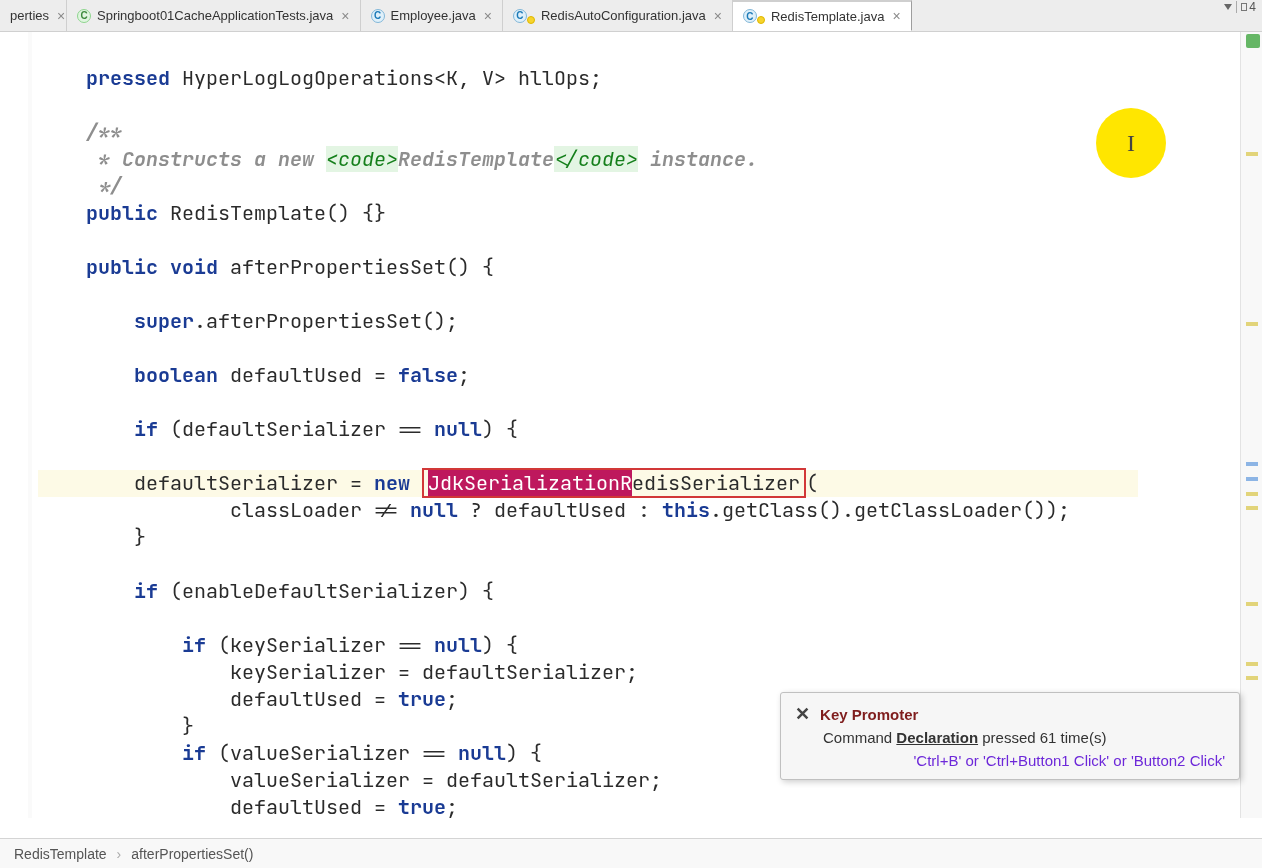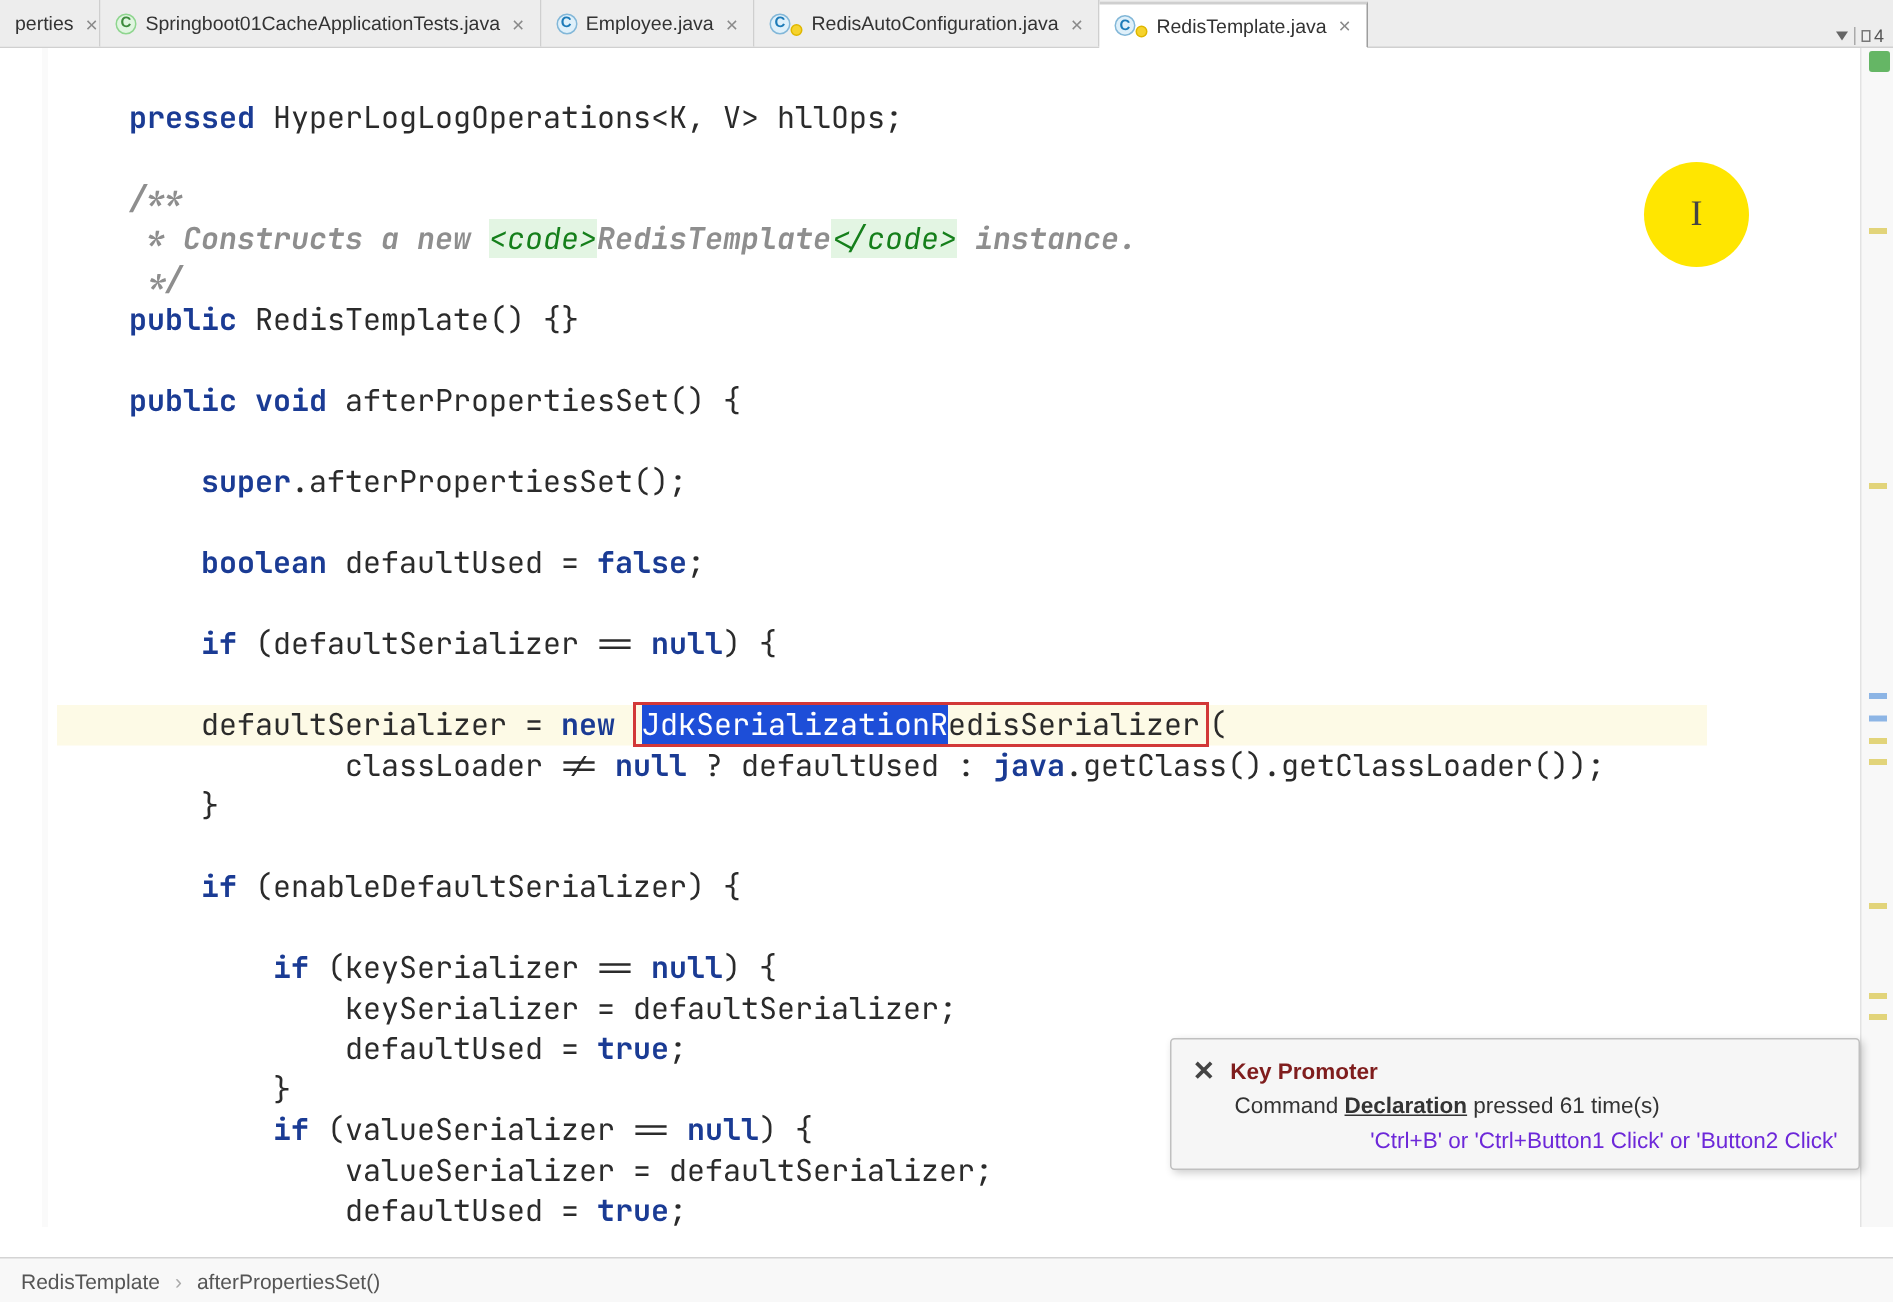--- a/index.html
+++ b/index.html
@@ -4,21 +4,21 @@
 <style>
   * { margin:0; padding:0; box-sizing:border-box; }
   body {
     font-family: "Segoe UI", Tahoma, sans-serif;
     background:#ffffff; width:1262px; height:868px; overflow:hidden; position:relative;
     color:#333;
   }
 
   
   .tabs {
-    display:flex; align-items:flex-end; height:32px;
+    display:flex; align-items:flex-start; height:32px;
     border-bottom:1px solid #d0d0d0;
     background:#ededed;
     font-size:13px;
   }
   .tab {
     display:flex; align-items:center; gap:6px;
     padding:0 10px; height:100%;
     border-right:1px solid #cfcfcf;
     background:#ededed; cursor:pointer; white-space:nowrap;
   }
@@ -64,21 +64,21 @@
     color:#2b2b2b;
   }
   .kw   { color:#1a3b94; font-weight:bold; }
   .cmt  { color:#8e8e8e; font-style:italic; font-weight:bold;}
   .tag  { color:#157f1b; font-style:italic; font-weight:normal; background:#e3f5e3;}
   .hl-line {
     display:inline-block; width:1100px;
     background:#fdfae6;
   }
   .sel {
-    background:#1d4ed8; color:#ffffff; padding:0 0px;
+    background:#be185d; color:#ffffff; padding:0 0px;
   }
   .red-box {
     border:2px solid #d23838; padding:0 4px;
   }
 
   .right-stripe {
     flex:0 0 22px; background:#f8f8f8;
     border-left:1px solid #e3e3e3;
     position:relative;
   }
@@ -180,21 +180,21 @@
 
 <span>    </span><span class="kw">public</span> <span class="kw">void</span><span> afterPropertiesSet() {</span>
 
 <span>        </span><span class="kw">super</span><span>.afterPropertiesSet();</span>
 
 <span>        </span><span class="kw">boolean</span><span> defaultUsed = </span><span class="kw">false</span><span>;</span>
 
 <span>        </span><span class="kw">if</span><span> (defaultSerializer == </span><span class="kw">null</span><span>) {</span>
 <span>    </span>
 <span class="hl-line"><span>        defaultSerializer = </span><span class="kw">new </span><span class="red-box"><span class="sel">JdkSerializationR</span><span>edisSerializer</span></span><span>(</span></span>
-<span>    </span><span>            classLoader != </span><span class="kw">null</span><span> ? defaultUsed : </span><span class="kw">java</span><span>.getClass().getClassLoader());</span>
+<span>    </span><span>            classLoader != </span><span class="kw">null</span><span> ? defaultUsed : </span><span class="kw">this</span><span>.getClass().getClassLoader());</span>
 <span>        </span><span>}</span>
 
 <span>        </span><span class="kw">if</span><span> (enableDefaultSerializer) {</span>
 
 <span>            </span><span class="kw">if</span><span> (keySerializer == </span><span class="kw">null</span><span>) {</span>
 <span>                </span><span>keySerializer = defaultSerializer;</span>
 <span>                </span><span>defaultUsed = </span><span class="kw">true</span><span>;</span>
 <span>            </span><span>}</span>
 <span>            </span><span class="kw">if</span><span> (valueSerializer == </span><span class="kw">null</span><span>) {</span>
 <span>                </span><span>valueSerializer = defaultSerializer;</span>

